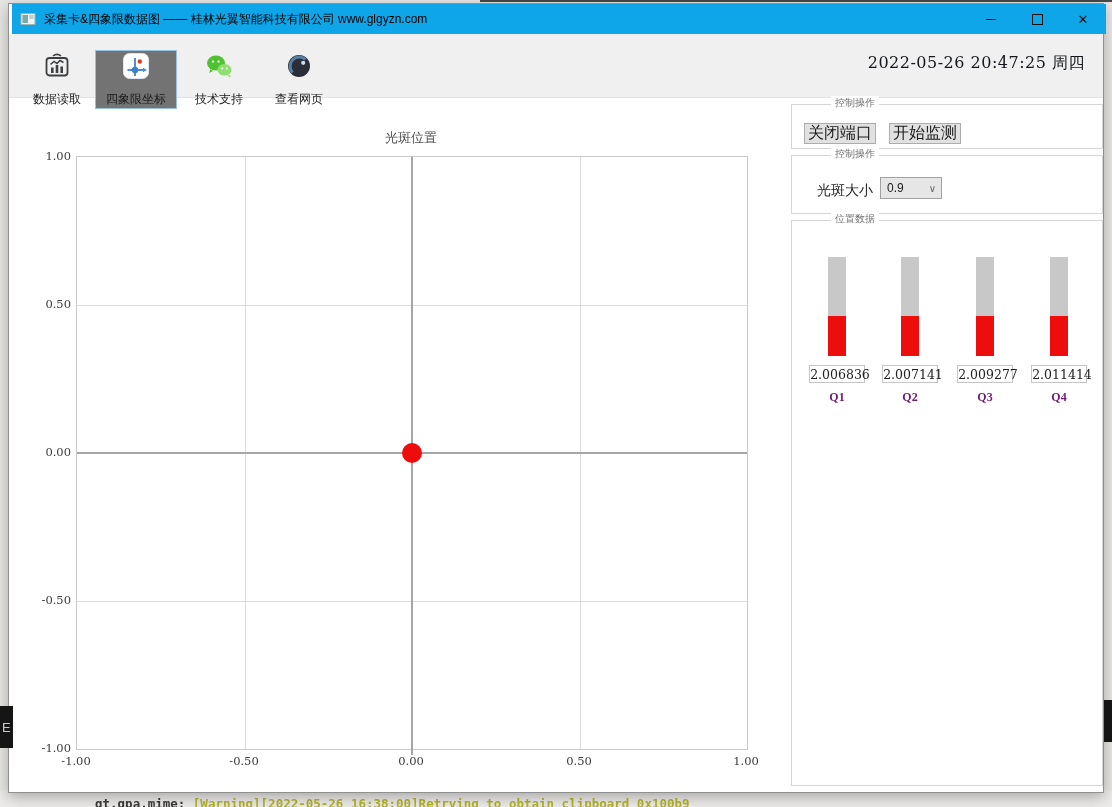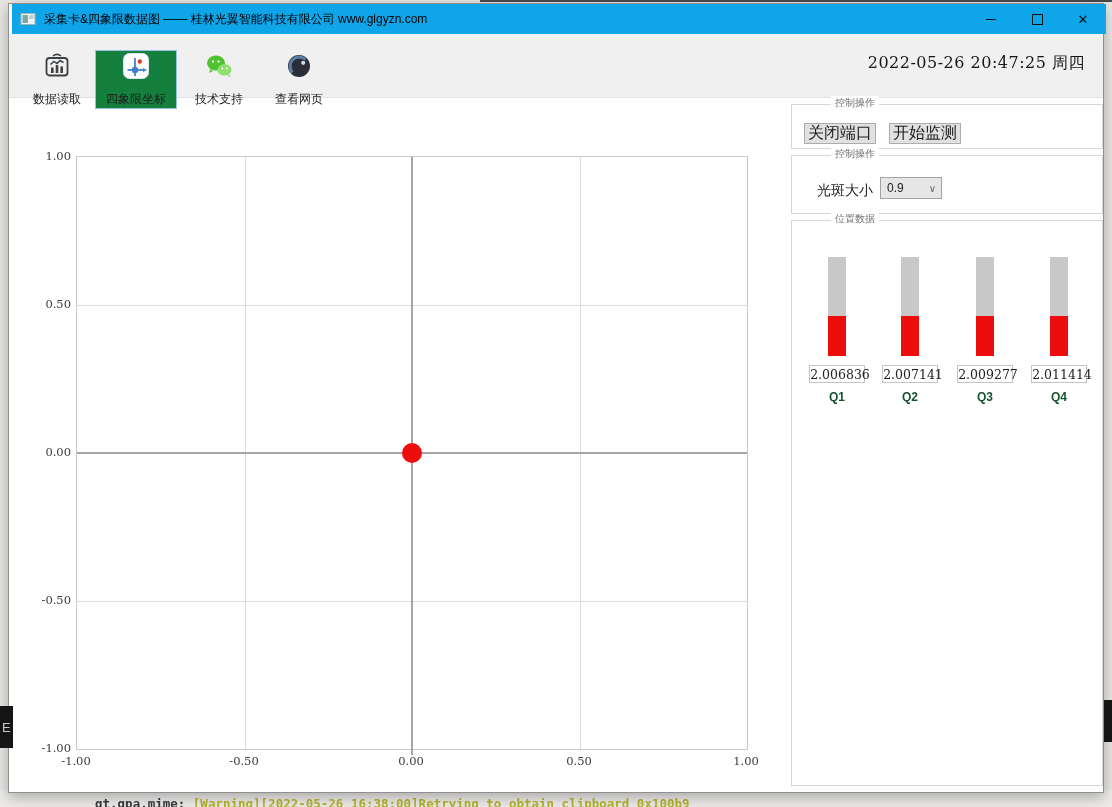--- a/index.html
+++ b/index.html
@@ -20,21 +20,21 @@
   .win-controls{margin-left:auto;display:flex;height:30px;}
   .win-btn{width:46px;height:30px;display:flex;align-items:center;justify-content:center;cursor:default;}
   .glyph-min{width:10px;height:1px;background:#111;}
   .glyph-max{width:9px;height:9px;border:1px solid #111;}
   .glyph-close{font-size:13px;color:#111;line-height:1;}
   
   .toolbar{position:absolute;left:0;top:30px;width:100%;height:64px;background:#f0f0f0;
            border-bottom:1px solid #e2e2e2;box-sizing:border-box;}
   .tool-btn{position:absolute;top:16px;height:59px;display:flex;flex-direction:column;align-items:center;
             justify-content:center;gap:11px;font-size:12px;color:#1c1c1c;border:1px solid transparent;box-sizing:border-box;}
-  .tool-btn.selected{background:#15803d;border-color:#98c1e0;text-align:right;}
+  .tool-btn.selected{background:#737373;border-color:#98c1e0;text-align:right;}
   .tool-btn svg{display:block;}
   .datetime{position:absolute;right:18px;top:19px;font-family:"DejaVu Serif","Liberation Serif",serif;
             font-size:16px;color:#15171c;letter-spacing:.5px;}
   
   .chart-title{position:absolute;left:67px;top:125px;width:670px;text-align:center;font-size:13px;color:#4f4f4f;}
   .plot{position:absolute;left:67px;top:152px;width:670px;height:592px;background:#fff;
         border:1px solid #c9c9c9;box-sizing:content-box;}
   .grid-v{position:absolute;top:0;bottom:0;width:1px;background:#dcdcdc;}
   .grid-h{position:absolute;left:0;right:0;height:1px;background:#dcdcdc;}
   .axis-v{position:absolute;top:0;bottom:-6px;width:2px;left:calc(50% - 1px);background:#a6a6a6;}
@@ -51,21 +51,21 @@
   .spot-label{position:absolute;left:25px;top:26px;font-size:14px;color:#1c1c1c;}
   .select{position:absolute;left:88px;top:21px;width:62px;height:22px;background:#e6e6e6;border:1px solid #a3a3a3;
           box-sizing:border-box;display:flex;align-items:center;font-size:12px;color:#222;padding-left:6px;}
   .select .chev{margin-left:auto;margin-right:5px;font-size:10px;color:#666;}
   .gauge{position:absolute;top:36px;width:56px;display:flex;flex-direction:column;align-items:center;}
   .gauge-bar{width:18px;height:99px;background:#c8c8c8;position:relative;}
   .gauge-fill{position:absolute;left:0;bottom:0;width:100%;height:40%;background:#ee0d0d;}
   .gauge-value{margin-top:9px;width:56px;height:18px;border:1px solid #c5c5c5;background:#fff;box-sizing:border-box;
                font-family:"DejaVu Serif","Liberation Serif",serif;font-size:12.5px;color:#222;
                display:flex;align-items:center;justify-content:center;padding-left:6px;}
-  .gauge-label{margin-top:7px;font-family:Liberation Sans, sans-serif;font-weight:bold;font-size:12px;color:#14532d;}
+  .gauge-label{margin-top:7px;font-family:Liberation Serif, serif;font-weight:bold;font-size:12px;color:#701a75;}
   
   .left-tab{position:absolute;left:0;top:706px;width:13px;height:42px;background:#151515;color:#c9c9c9;
             font-size:13px;display:flex;align-items:center;padding-left:2px;box-sizing:border-box;}
   .right-tab{position:absolute;right:0;top:700px;width:8px;height:42px;background:#151515;}
 </style>
 </head>
 <body>
 
 <div class="screen">
 
@@ -139,20 +139,21 @@
         <svg width="28" height="28" viewBox="0 0 28 28">
           <circle cx="14" cy="14" r="11" fill="#2b2e38"></circle>
           <path d="M7.5 20.5 A9.2 9.2 0 0 1 20.5 7.5" stroke="#5b7fa6" stroke-width="3" fill="none"></path>
           <circle cx="18.2" cy="10.8" r="2.1" fill="#cfd8e3"></circle>
         </svg>
         <span>查看网页</span>
       </div>
       <div class="datetime">2022-05-26 20:47:25 周四</div>
     </div>
 
+    <div class="chart-title">光斑位置</div>
     <div class="plot">
       <div class="grid-v" style="left:25%;"></div>
       <div class="grid-v" style="left:75%;"></div>
       <div class="grid-h" style="top:25%;"></div>
       <div class="grid-h" style="top:75%;"></div>
       <div class="axis-v"></div>
       <div class="axis-h"></div>
       <div class="spot" style="background: rgb(238, 13, 13);"></div>
     </div>
     <span class="tick ytick" style="top:145px;">1.00</span>

